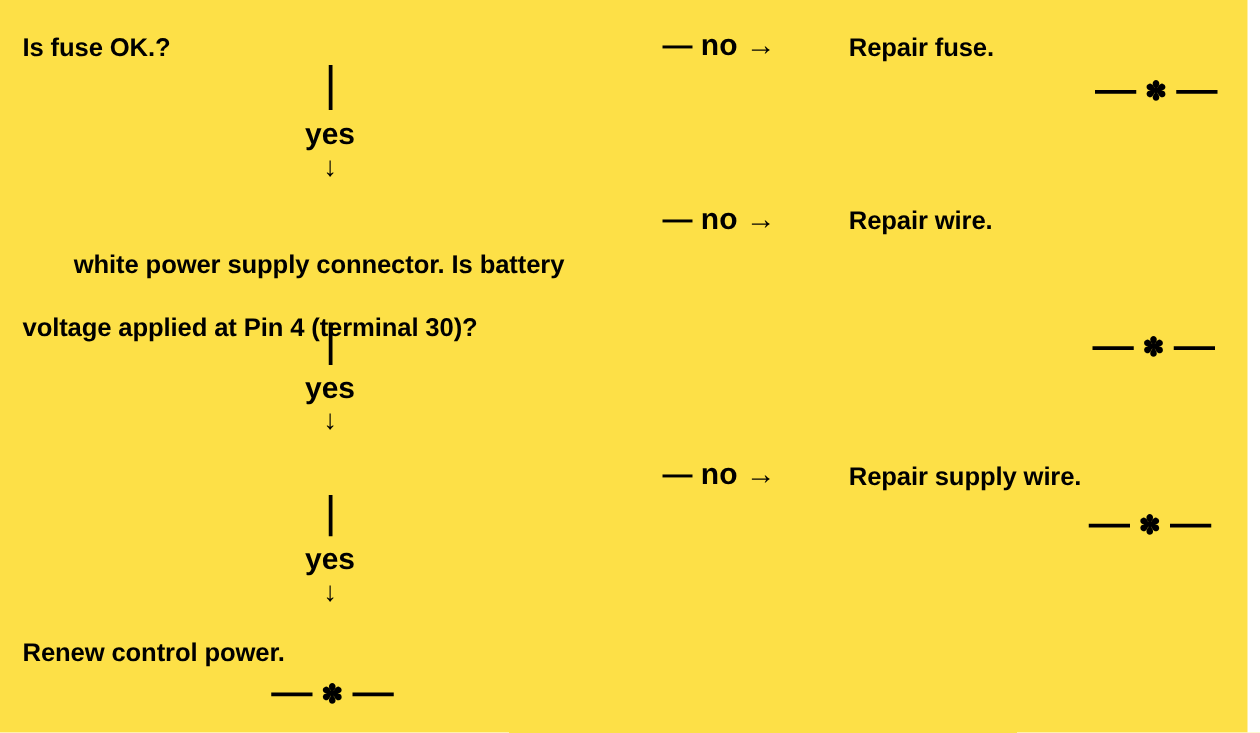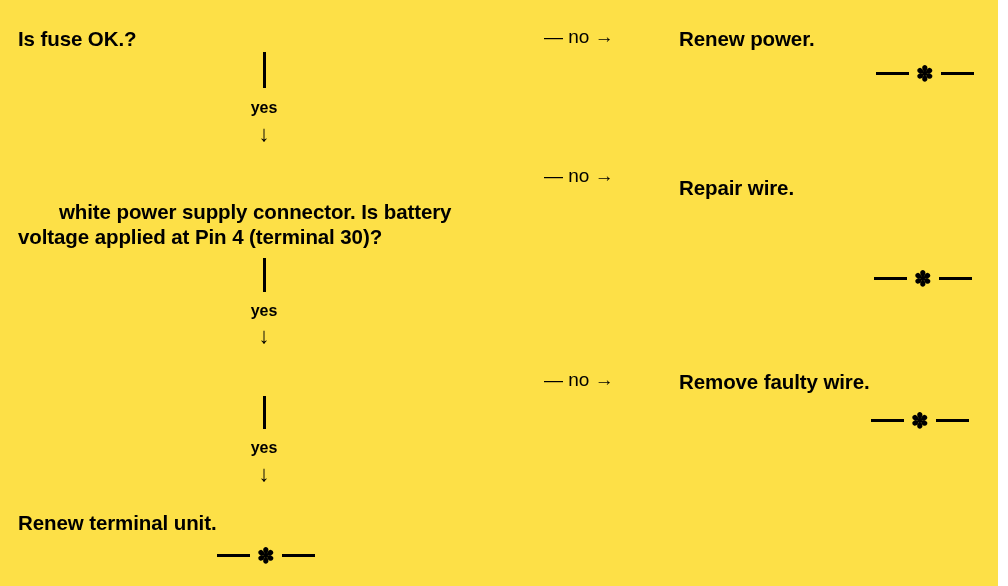--- a/index.html
+++ b/index.html
@@ -27,44 +27,44 @@
     white-space: pre;
   }
   .step-text {
     left: 18px;
   }
   .outcome-text {
     left: 679px;
   }
   .no-label {
     position: absolute;
-    left: 544px;
+    left: 530px;
     color: #000000;
-    font-weight: normal;
-    font-size: 19px;
+    font-weight: bold;
+    font-size: 24px;
     line-height: 26px;
     white-space: pre;
   }
   
   .yes-conn {
     position: absolute;
     left: 240px;
     width: 48px;
     display: flex;
     flex-direction: column;
     align-items: center;
   }
   .yes-conn .stem {
     width: 3px;
     background: #000000;
   }
   .yes-conn .yes-word {
     color: #000000;
     font-weight: bold;
-    font-size: 16px;
+    font-size: 24px;
     line-height: 24px;
     white-space: pre;
   }
   .yes-conn .arrow {
     color: #000000;
     font-size: 22px;
     font-weight: bold;
     line-height: 20px;
     height: 22px;
   }
@@ -92,71 +92,71 @@
 </style>
 </head>
 <body>
 
 <div id="page">
 
   <div class="txt step-text" style="top:21px;">Is fuse OK.?</div>
 
   <div class="no-label" style="top:24px;">— no →</div>
 
-  <div class="txt outcome-text" style="top:21px;">Renew power.</div>
+  <div class="txt outcome-text" style="top:21px;">Repair fuse.</div>
 
   <div class="yes-conn" style="top:52px;">
     <div class="stem" style="height:36px;"></div>
     <div class="yes-word" style="margin-top:8px;">yes</div>
     <div class="arrow" style="margin-top:4px;">↓</div>
   </div>
 
   <div class="sep" style="left:876px; top:66px;">
     <span class="bar"></span>
     <span class="star">✽</span>
     <span class="bar"></span>
   </div>
 
   <div class="txt step-text" style="top:194px;margin-left:41px;">white power supply connector. Is battery</div>
-  <div class="txt step-text" style="top:219px;">voltage applied at Pin 4 (terminal 30)?</div>
+  <div class="txt step-text" style="top:245px;">voltage applied at Pin 4 (terminal 30)?</div>
 
   <div class="no-label" style="top:163px;">— no →</div>
 
-  <div class="txt outcome-text" style="top:159px;margin-top:11px;">Repair wire.</div>
+  <div class="txt outcome-text" style="top:159px;">Repair wire.</div>
 
   <div class="yes-conn" style="top:258px;">
     <div class="stem" style="height:34px;"></div>
     <div class="yes-word" style="margin-top:7px;">yes</div>
     <div class="arrow" style="margin-top:3px;">↓</div>
   </div>
 
   <div class="sep" style="left:874px; top:271px;">
     <span class="bar"></span>
     <span class="star">✽</span>
     <span class="bar"></span>
   </div>
 
 
   <div class="no-label" style="top:367px;">— no →</div>
 
-  <div class="txt outcome-text" style="top:364px;">Remove faulty wire.</div>
+  <div class="txt outcome-text" style="top:364px;">Repair supply wire.</div>
 
   <div class="yes-conn" style="top:396px;">
     <div class="stem" style="height:33px;"></div>
     <div class="yes-word" style="margin-top:7px;">yes</div>
     <div class="arrow" style="margin-top:4px;">↓</div>
   </div>
 
   <div class="sep" style="left:871px; top:413px;">
     <span class="bar"></span>
     <span class="star">✽</span>
     <span class="bar"></span>
   </div>
 
-  <div class="txt step-text" style="top:505px;">Renew terminal unit.</div>
+  <div class="txt step-text" style="top:505px;">Renew control power.</div>
 
   <div class="sep" style="left:217px; top:548px;">
     <span class="bar"></span>
     <span class="star">✽</span>
     <span class="bar"></span>
   </div>
 
 </div>
 
 </body></html>

